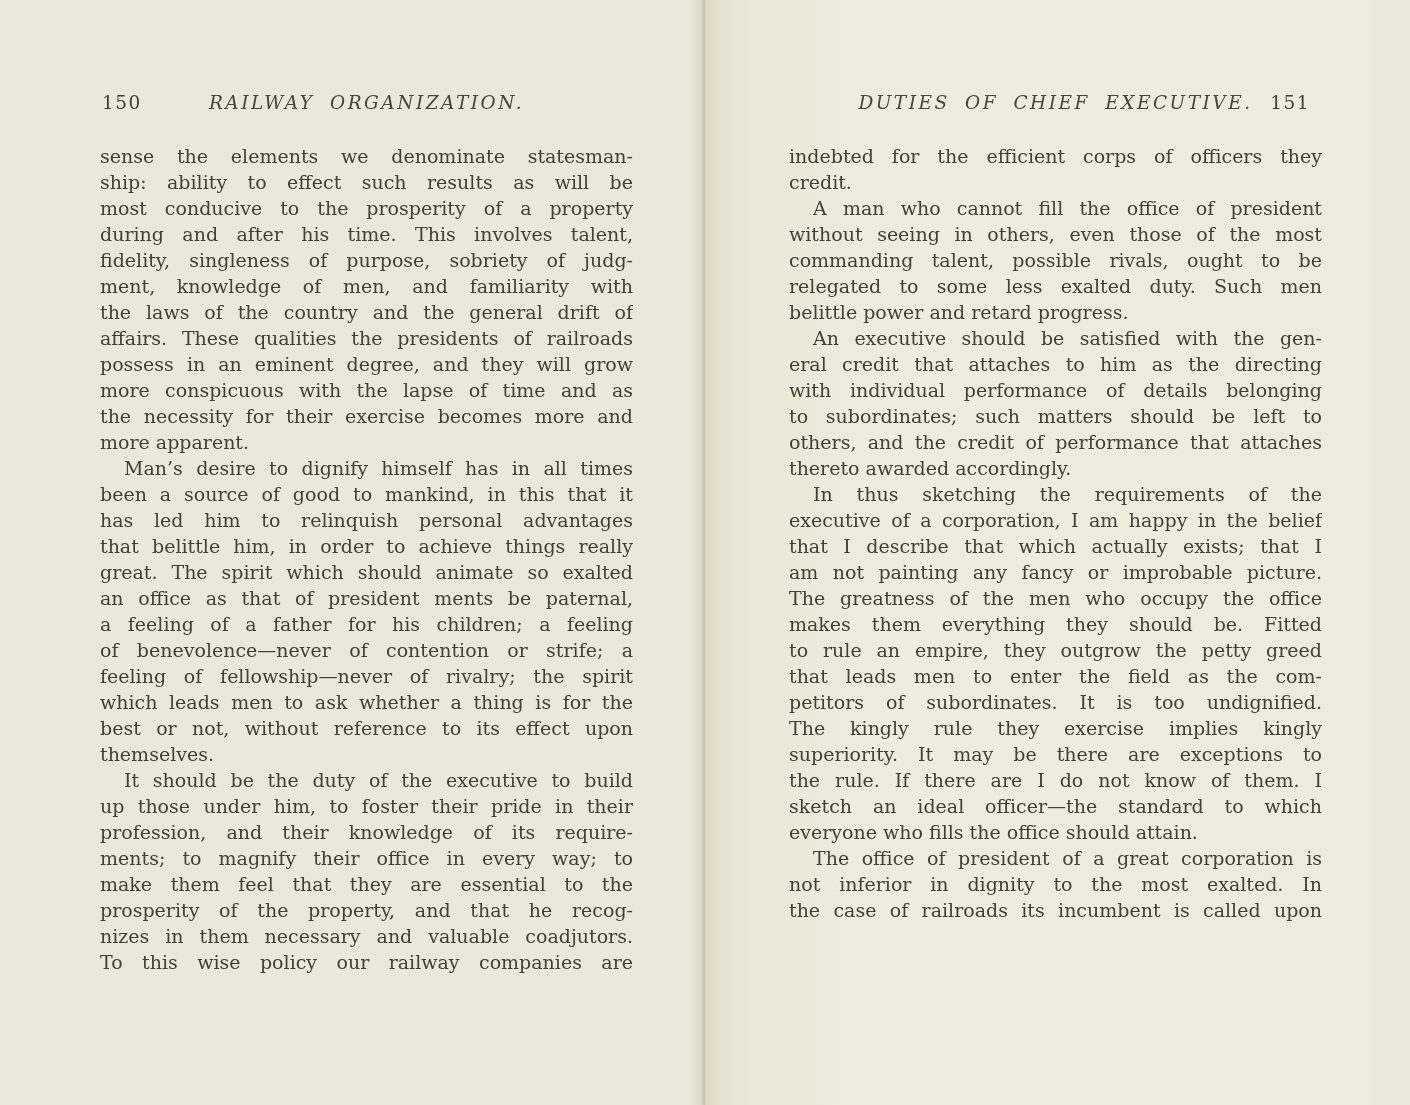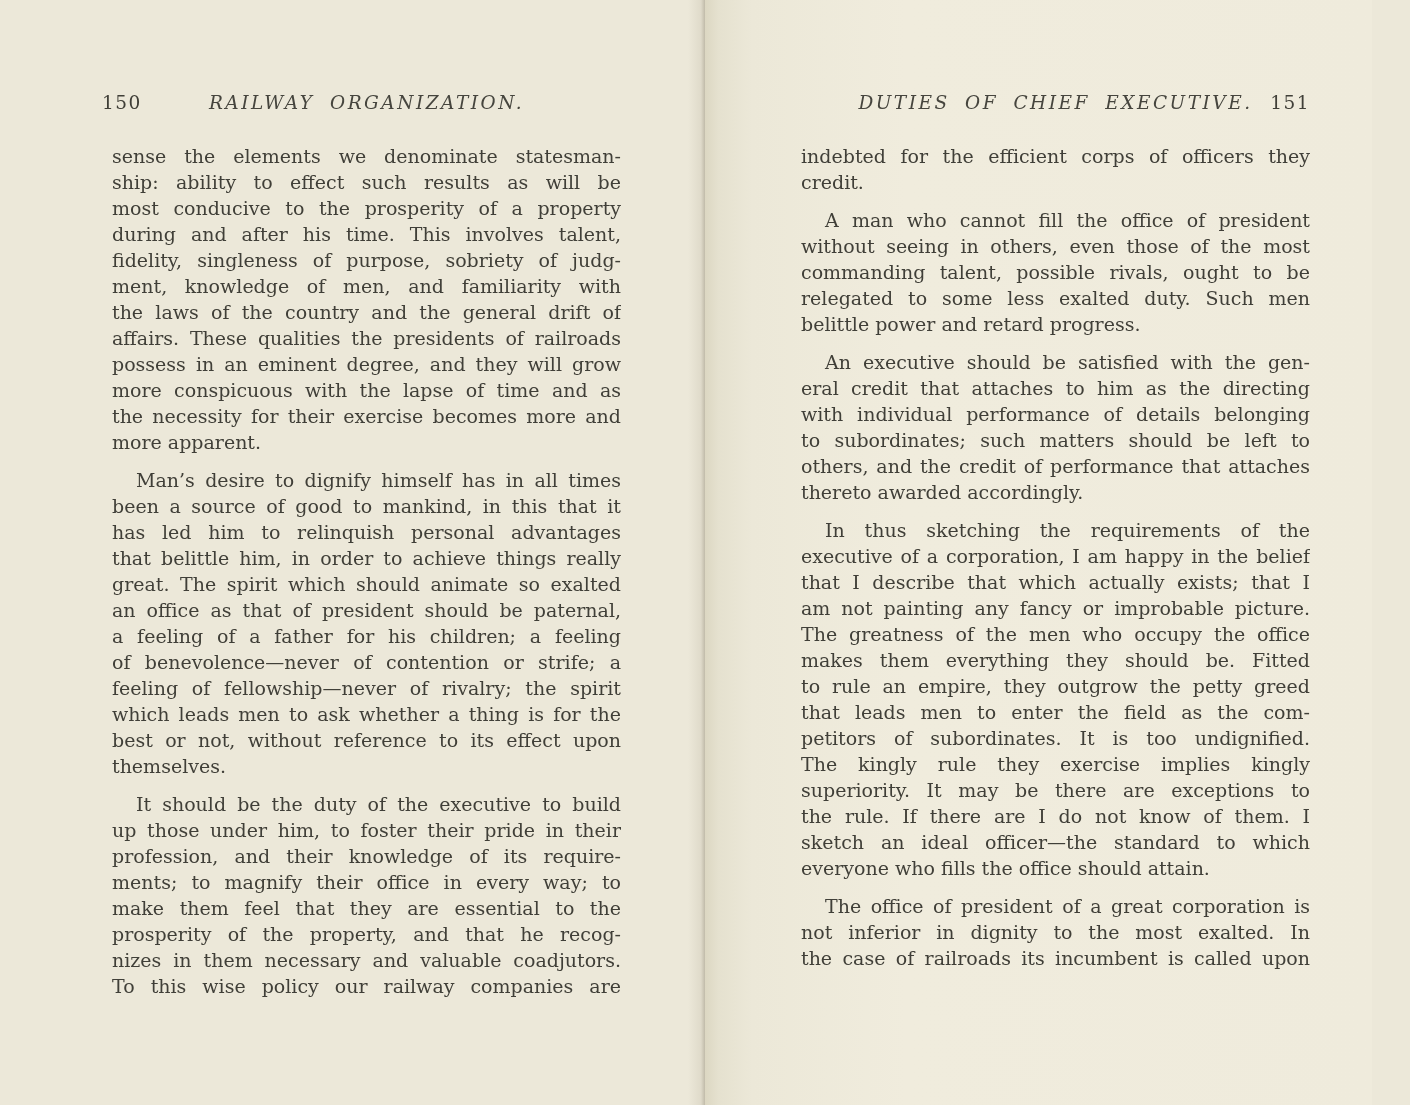--- a/index.html
+++ b/index.html
@@ -74,21 +74,21 @@
     color: #403f38;
   }
   .pagenum.pos-left  { left: 2px; }
   .pagenum.pos-right { right: 12px; }
 
   .body-text {
     margin-top: 25px;
     font-size: 19px;
     line-height: 26px;
   }
-  .paragraph { margin: 12px; }
+  .paragraph { margin: 0; }
   .line {
     text-align: justify;
     text-align-last: justify;
     overflow: hidden;
     height: 26px;
   }
   .line.para-end {
     text-align-last: left;
   }
   .paragraph.indent .line:first-child {
@@ -120,21 +120,21 @@
             <div class="line">more conspicuous with the lapse of time and as</div>
             <div class="line">the necessity for their exercise becomes more and</div>
             <div class="line para-end">more apparent.</div>
           </div>
           <div class="paragraph indent">
             <div class="line">Man’s desire to dignify himself has in all times</div>
             <div class="line">been a source of good to mankind, in this that it</div>
             <div class="line">has led him to relinquish personal advantages</div>
             <div class="line">that belittle him, in order to achieve things really</div>
             <div class="line">great.  The spirit which should animate so exalted</div>
-            <div class="line">an office as that of president should be paternal,</div>
+            <div class="line">an office as that of president ments be paternal,</div>
             <div class="line">a feeling of a father for his children; a feeling</div>
             <div class="line">of benevolence—never of contention or strife; a</div>
             <div class="line">feeling of fellowship—never of rivalry; the spirit</div>
             <div class="line">which leads men to ask whether a thing is for the</div>
             <div class="line">best or not, without reference to its effect upon</div>
             <div class="line para-end">themselves.</div>
           </div>
           <div class="paragraph indent">
             <div class="line">It should be the duty of the executive to build</div>
             <div class="line">up those under him, to foster their pride in their</div>

